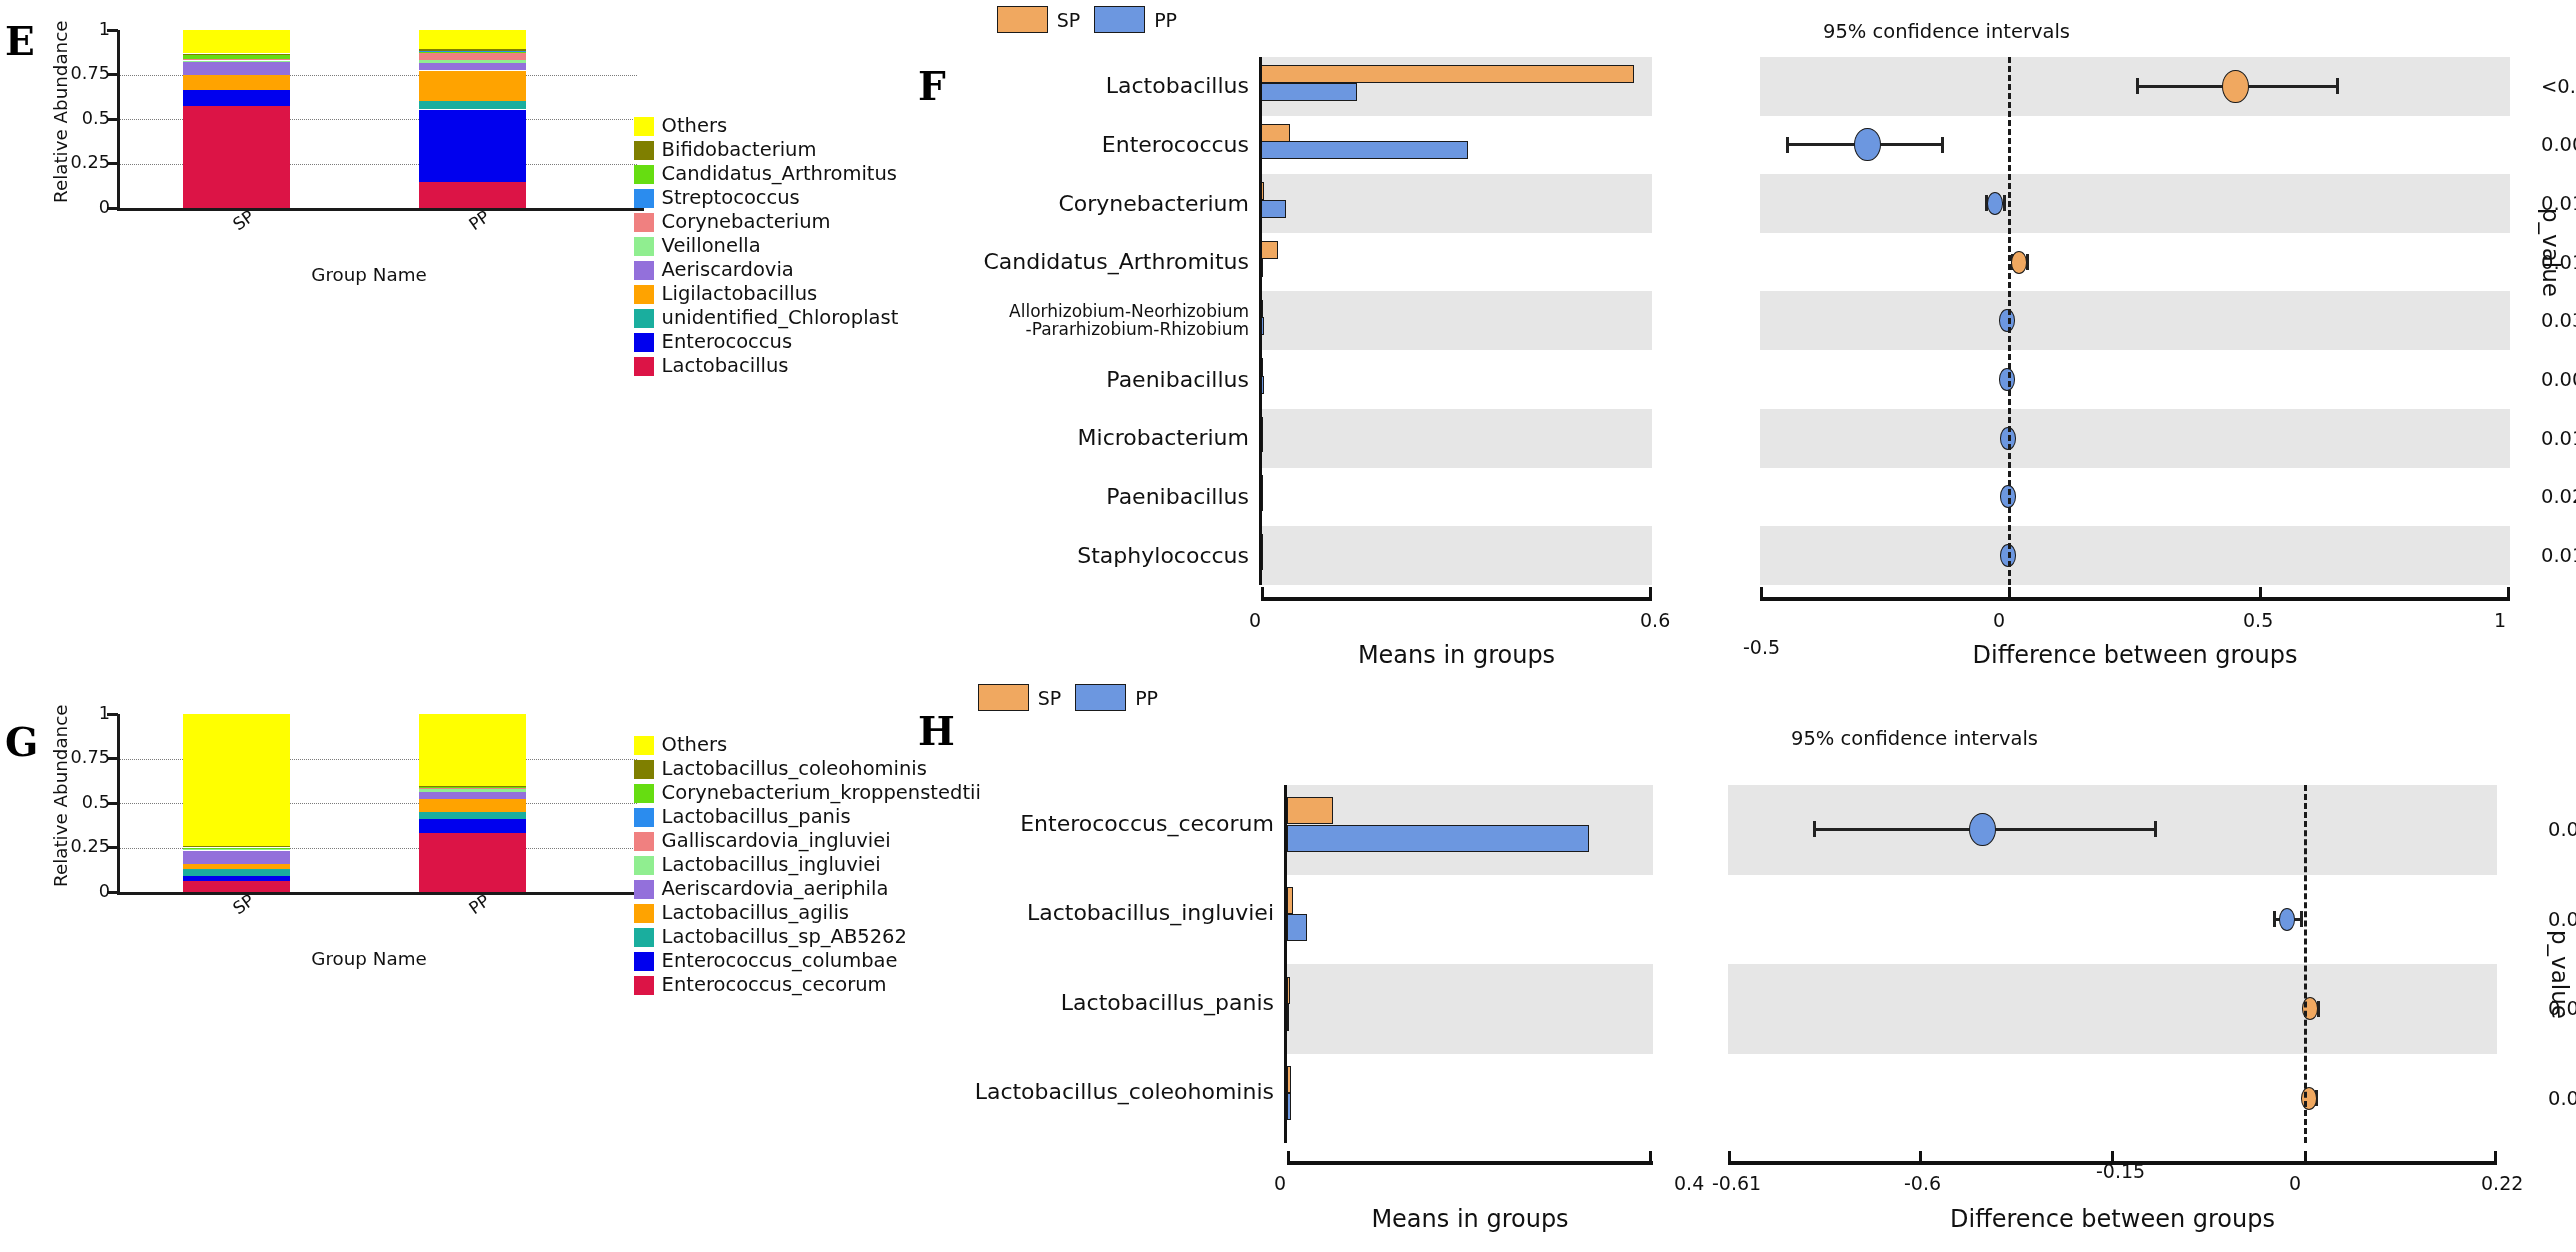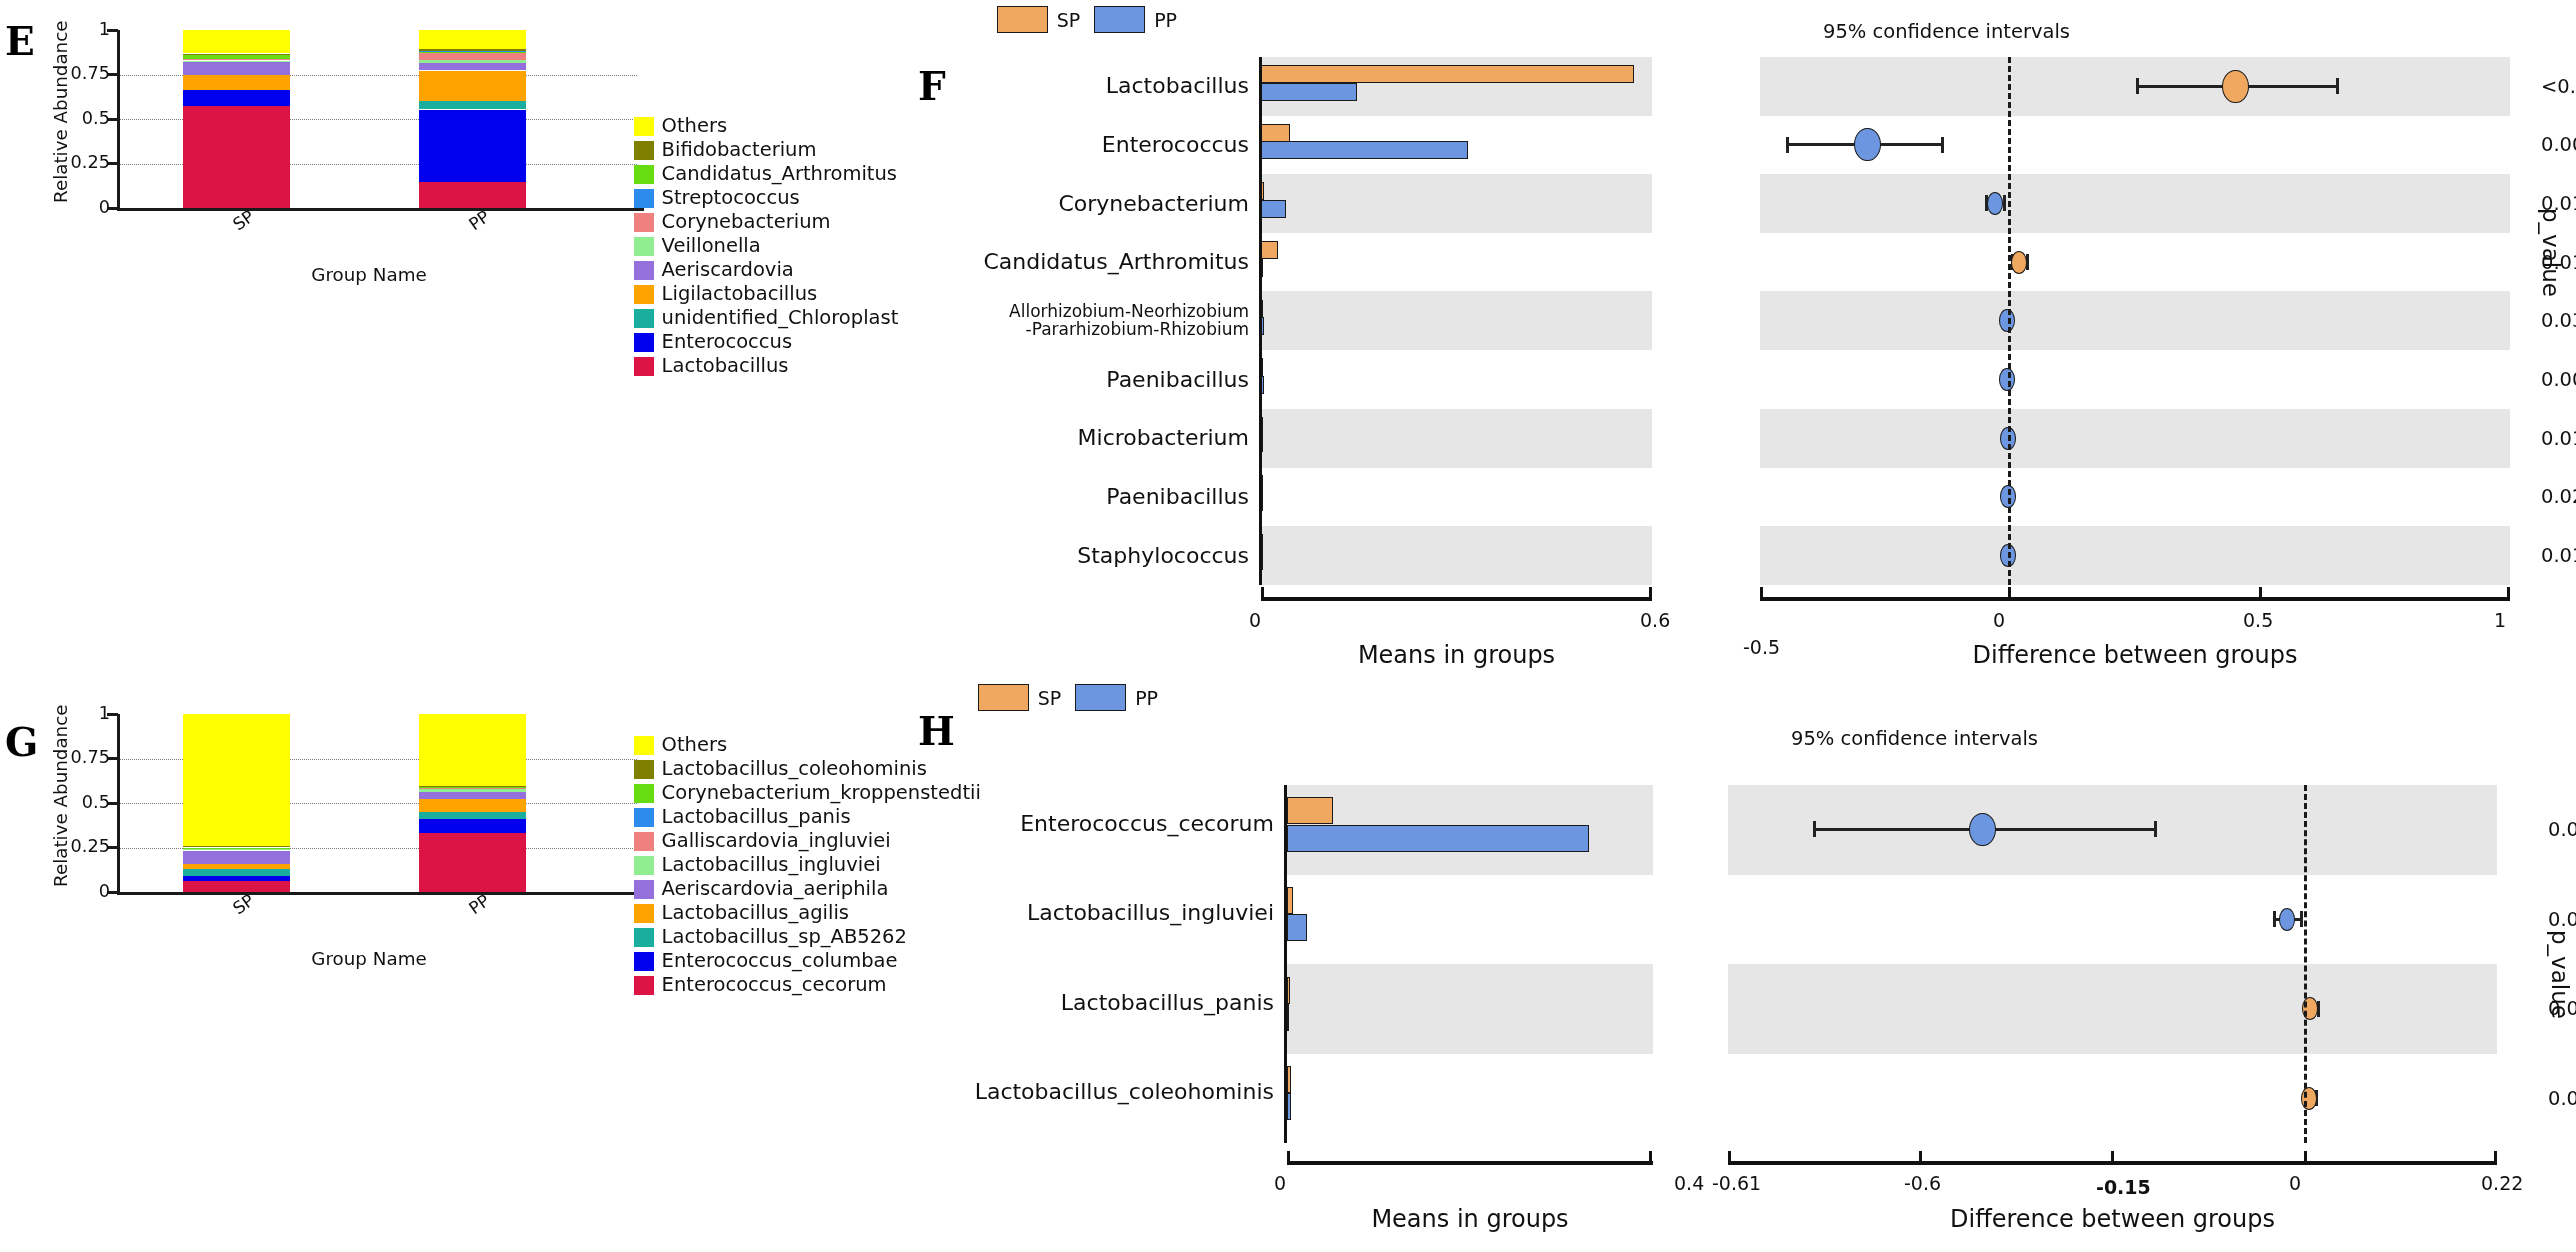--- a/index.html
+++ b/index.html
@@ -431,21 +431,21 @@
     <div class="haxis" style="left:845px;top:477px;width:769px;"></div>
     <div class="tick" style="left:404px;top:467px;"></div>
     <div class="ticklab" style="left:391px;top:488px;">0</div>
     <div class="tick" style="left:766px;top:467px;"></div>
     <div class="ticklab" style="left:757px;top:488px;margin-left:34px;">0.4</div>
     <div class="tick" style="left:845px;top:467px;"></div>
     <div class="ticklab" style="left:829px;top:488px;">-0.61</div>
     <div class="tick" style="left:1036px;top:467px;"></div>
     <div class="ticklab" style="left:1021px;top:488px;">-0.6</div>
     <div class="tick" style="left:1228px;top:467px;"></div>
-    <div class="ticklab" style="left:1213px;top:492px;font-weight:bold;">-0.15</div>
+    <div class="ticklab" style="left:1213px;top:476px;">-0.15</div>
     <div class="tick" style="left:1421px;top:467px;"></div>
     <div class="ticklab" style="left:1406px;top:488px;">0</div>
     <div class="tick" style="left:1611px;top:467px;"></div>
     <div class="ticklab" style="left:1598px;top:488px;">0.22</div>
     <div class="axtitle" style="left:404px;top:521px;width:366px;text-align:center;">Means in groups</div>
     <div class="axtitle" style="left:845px;top:521px;width:769px;text-align:center;">Difference between groups</div>
     <div class="pvtitle" style="left:1690px;top:246px;">p_value</div>
   </div>
 <div class="abs panel-letter" style="left:918px;top:708px;">H</div>
 

